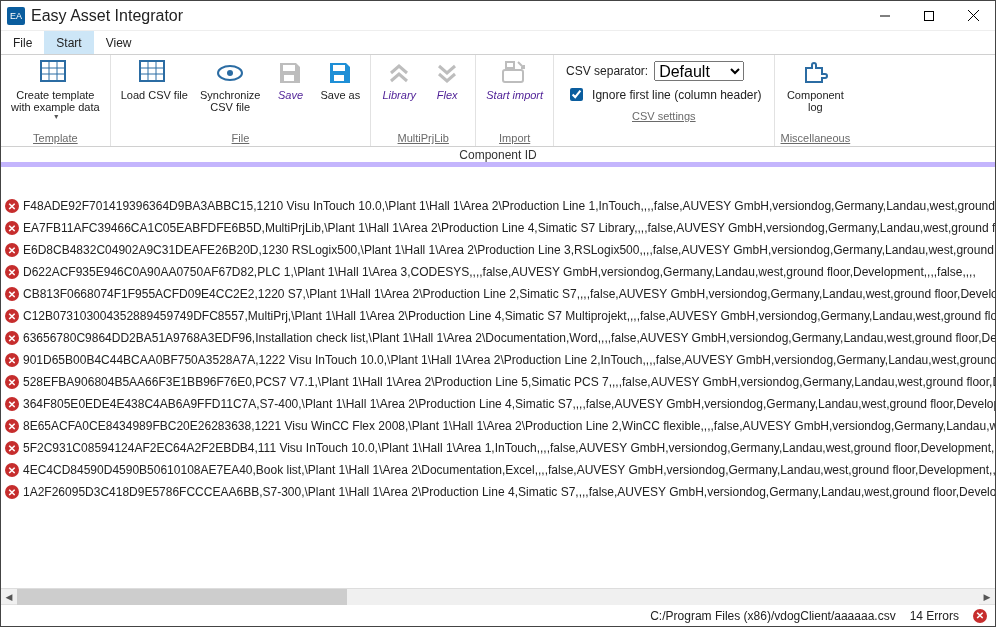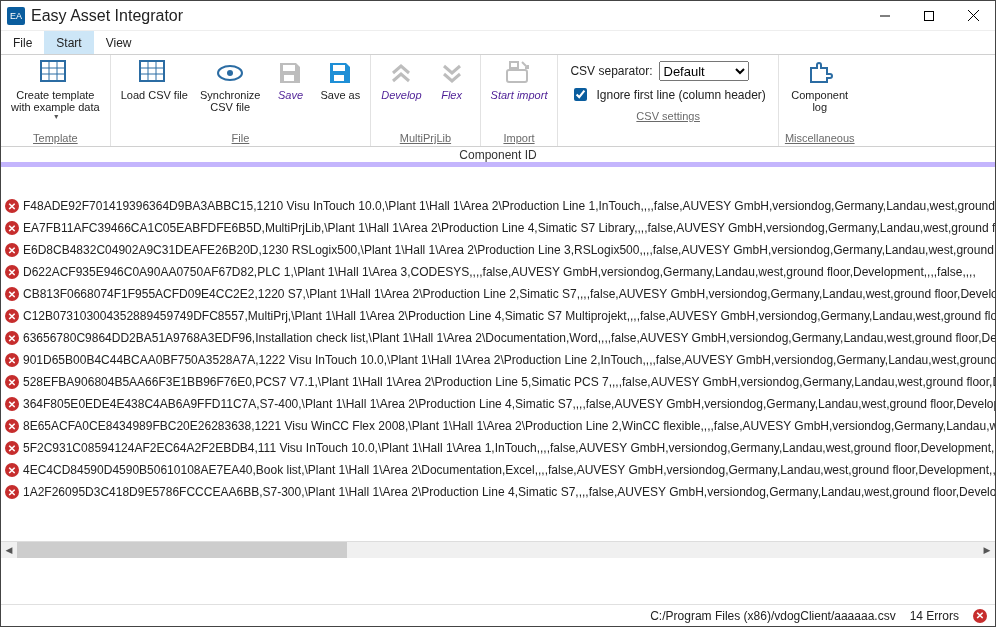--- a/index.html
+++ b/index.html
@@ -20,36 +20,36 @@
   .ribgroup .row { display:flex; align-items:flex-start; gap:4px; flex:1; }
   .ribgroup .caption { font-size:11px; color:#6a6a6a; padding:2px 0 2px 0;text-decoration:underline; }
   .ribbtn { display:flex; flex-direction:column; align-items:center; justify-content:flex-start; padding:2px 4px; min-width:48px; text-align:center; line-height:1.1; cursor:default; }
   .ribbtn.small { min-width:44px; }
   .ribbtn .ico { width:32px; height:28px; display:flex; align-items:center; justify-content:center; margin-bottom:2px; }
   .ribbtn.dis { color:#4c1d95;font-style:italic; }
   .ribbtn .lbl { font-size:11px; max-width:90px; }
   .ribbtn .drop { font-size:8px; margin-left:2px; color:#555; }
   .ribvbox { display:flex; flex-direction:column; gap:4px; align-items:flex-start; justify-content:center; padding:4px 6px; }
   .ribvbox .line { display:flex; align-items:center; gap:6px; font-size:12px; }
-  select.sep { font-size:13px; height:20px; width:90px; }
+  select.sep { font-size:16px; height:20px; width:90px; }
   input[type=checkbox] { accent-color:#0a5d9e; }
 
   .colhdr { height:20px; border-bottom:5px solid #c4b5fd; display:flex; align-items:center; justify-content:center; font-size:12px; background:#fff; color:#333; }
   .grid { flex:1; overflow:hidden; background:#fff; position:relative; }
   .rows { position:absolute; top:0; left:0; right:0; }
   .row-item { display:flex; align-items:center; height:22px; white-space:nowrap; padding-left:4px; font-size:12px; }
   .row-item .err { width:14px; height:14px; border-radius:50%; background:#c62d2d; color:#fff; font-size:10px; font-weight:bold; display:flex; align-items:center; justify-content:center; margin-right:4px; flex:0 0 auto; }
   .row-item .txt { overflow:hidden; text-overflow:clip; }
 
   .hscroll { height:16px; background:#f0f0f0; display:flex; align-items:center; border-top:1px solid #ddd; }
   .hscroll .arrow { width:16px; height:16px; display:flex; align-items:center; justify-content:center; font-size:9px; color:#555; background:#f0f0f0; }
   .hscroll .track { flex:1; height:16px; background:#f0f0f0; position:relative; }
   .hscroll .thumb { position:absolute; left:0; top:0; height:16px; width:330px; background:#cdcdcd; }
 
-  .statusbar { height:22px; display:flex; align-items:center; justify-content:flex-end; gap:14px; padding:0 8px; font-size:12px; border-top:1px solid #e0e0e0;margin-top:47px; }
+  .statusbar { height:22px; display:flex; align-items:center; justify-content:flex-end; gap:14px; padding:0 8px; font-size:12px; border-top:1px solid #e0e0e0; }
   .statusbar .err { width:14px; height:14px; border-radius:50%; background:#c62d2d; color:#fff; font-size:10px; font-weight:bold; display:flex; align-items:center; justify-content:center; }
 
   svg { display:block; }
 </style>
 </head>
 <body>
 
 <div class="window">
 
   <div class="titlebar">
@@ -152,21 +152,21 @@
 
     <div class="ribgroup">
       <div class="row">
         <div class="ribbtn small dis">
           <span class="ico">
             <svg width="24" height="24">
                 <polyline points="4,12 12,5 20,12" fill="none" stroke="#bdbdbd" stroke-width="3"></polyline>
                 <polyline points="4,20 12,13 20,20" fill="none" stroke="#bdbdbd" stroke-width="3"></polyline>
               </svg>
           </span>
-          <span class="lbl">Develop</span>
+          <span class="lbl">Library</span>
         </div>
         <div class="ribbtn small dis">
           <span class="ico">
             <svg width="24" height="24">
                 <polyline points="4,5 12,12 20,5" fill="none" stroke="#bdbdbd" stroke-width="3"></polyline>
                 <polyline points="4,13 12,20 20,13" fill="none" stroke="#bdbdbd" stroke-width="3"></polyline>
               </svg>
           </span>
           <span class="lbl">Flex</span>
         </div>

